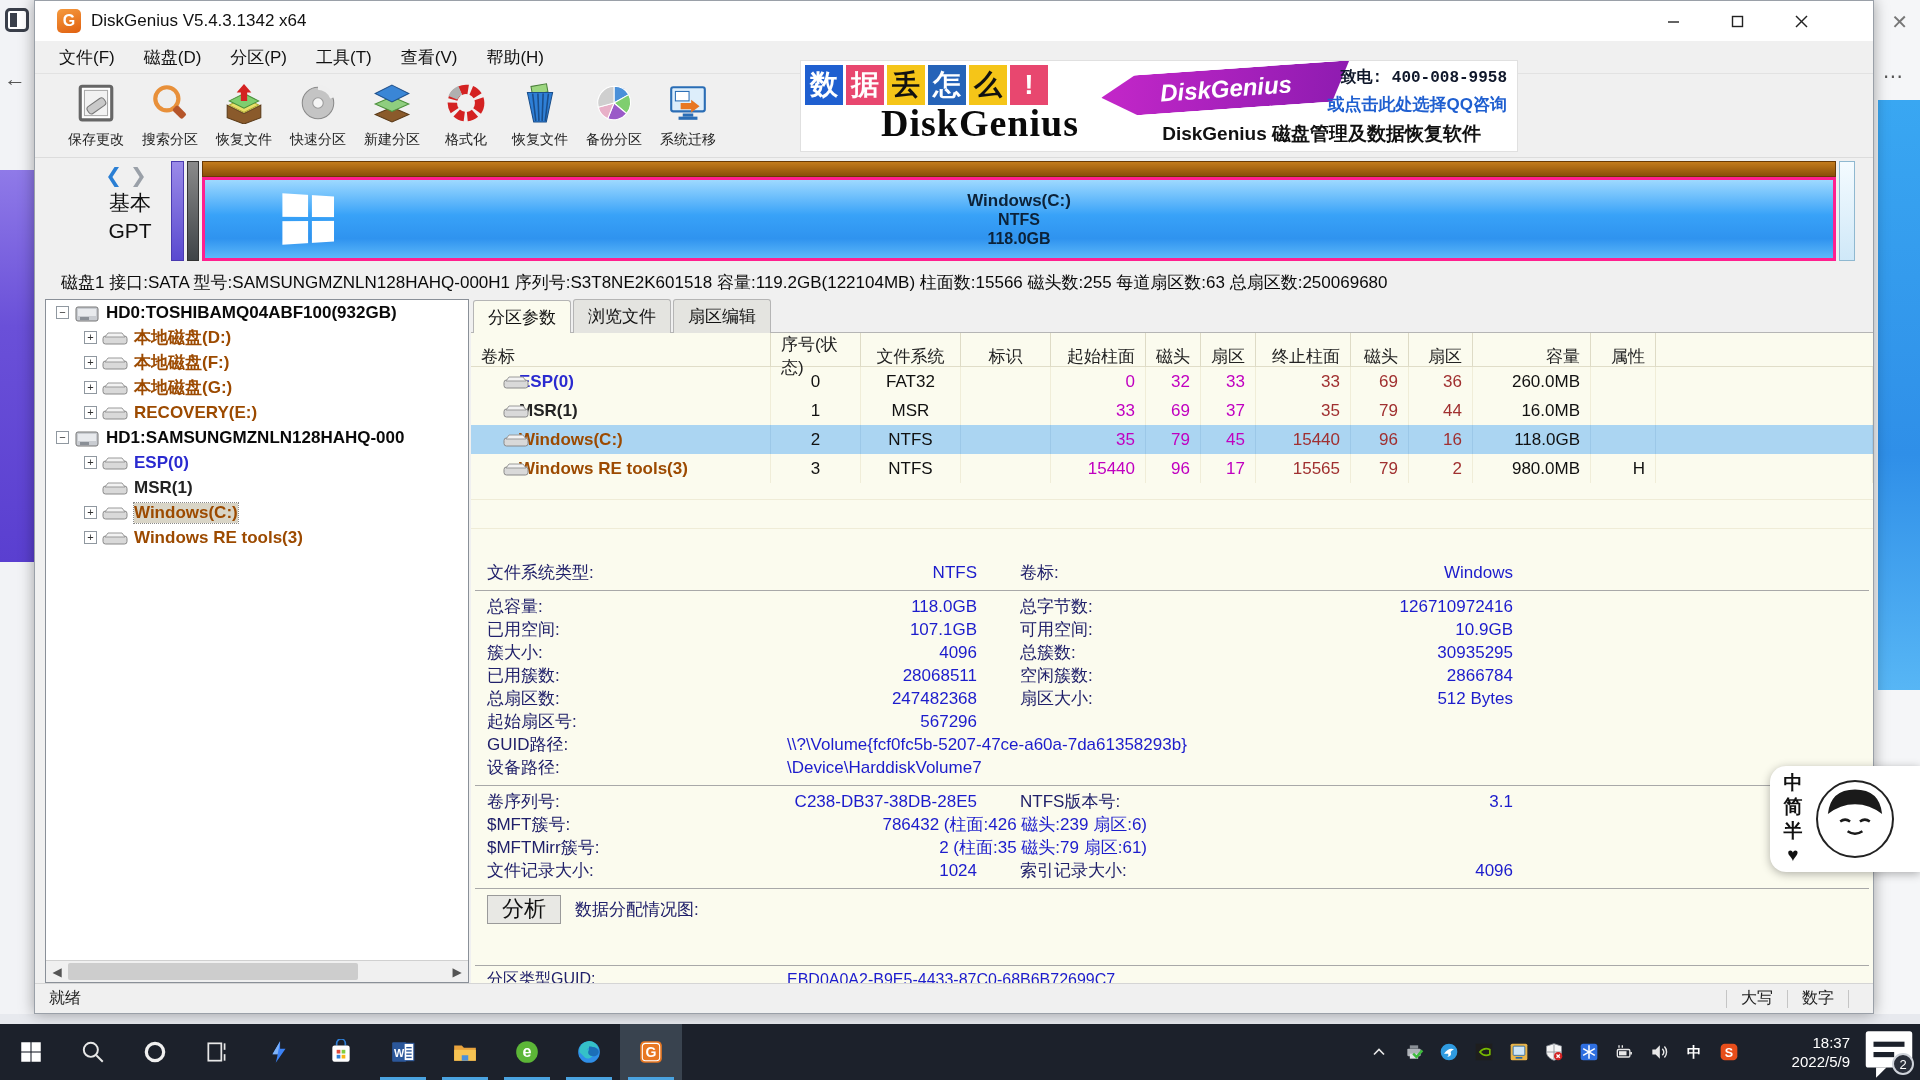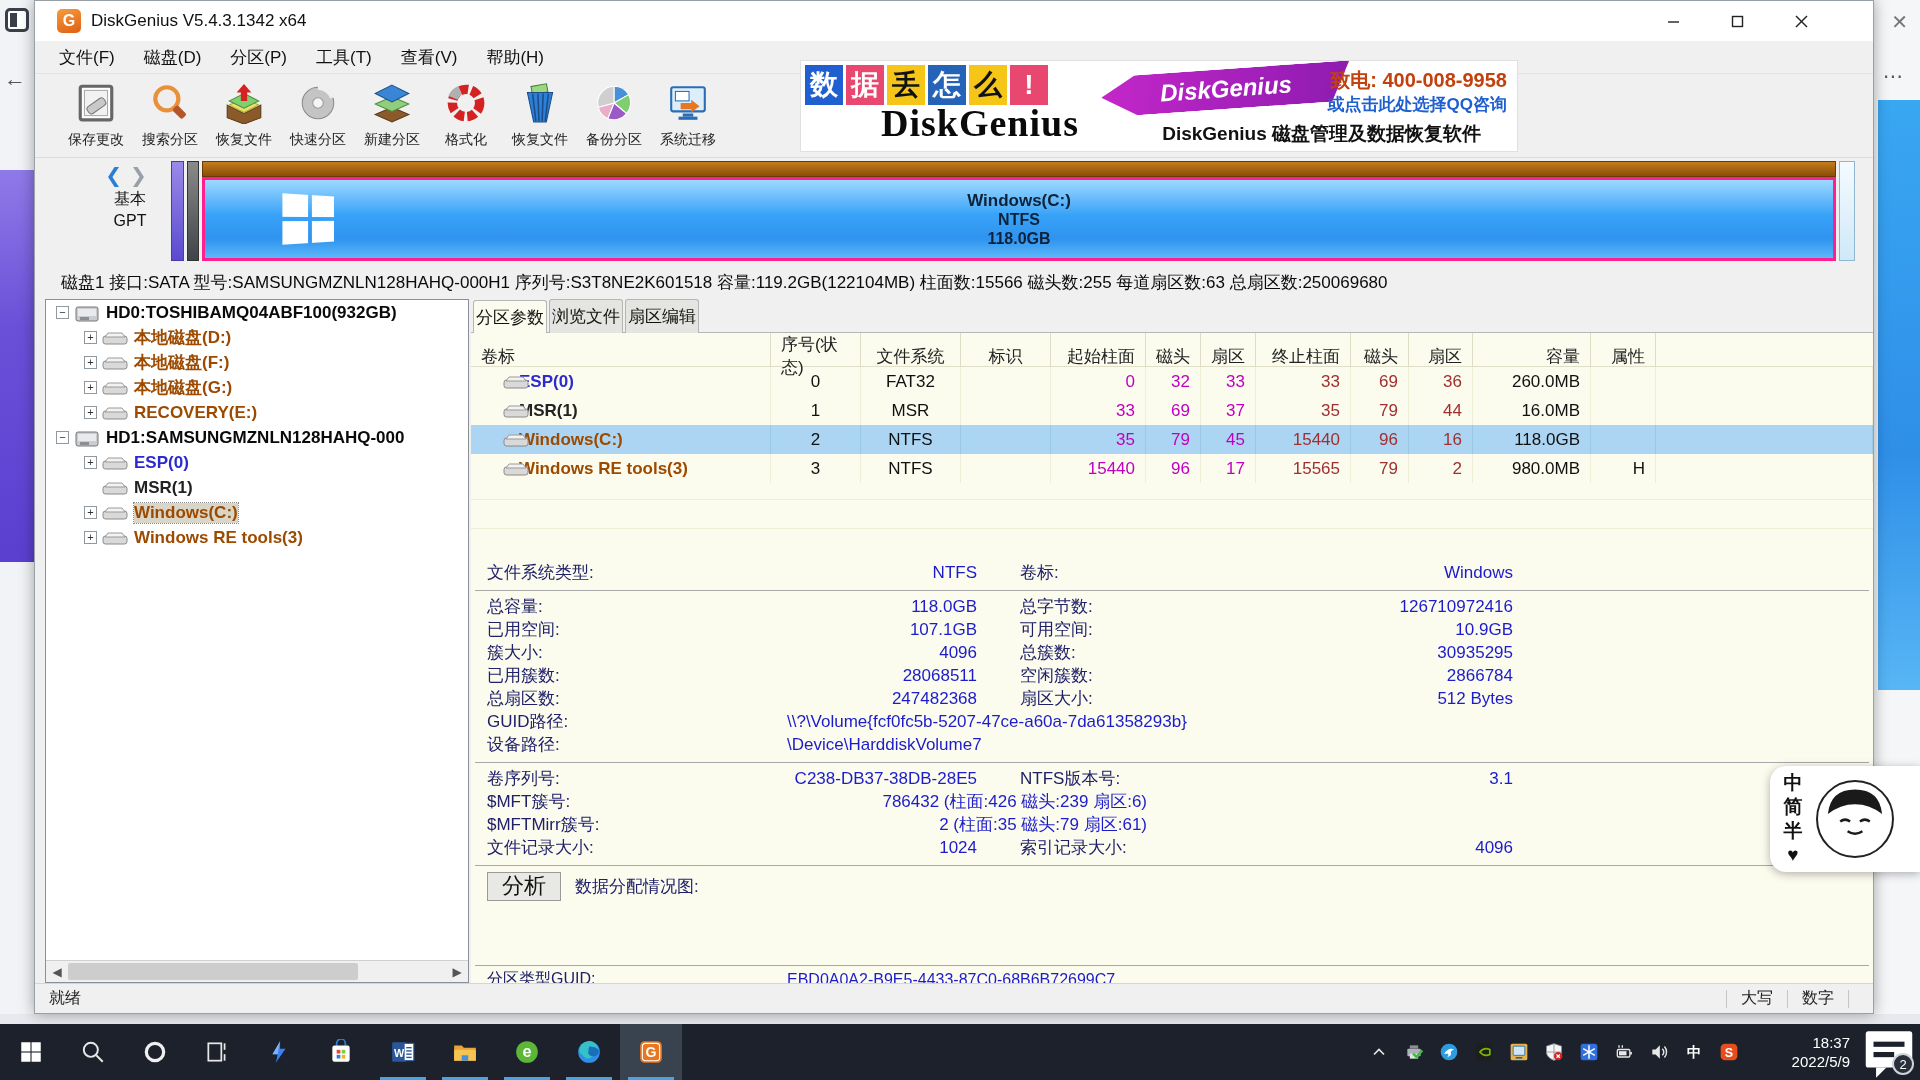--- a/index.html
+++ b/index.html
@@ -53,30 +53,30 @@
     border:1px solid #e0e0e0; overflow:hidden; }
   #banner .tiles { position:absolute; left:4px; top:4px; display:flex; }
   #banner .tile { width:38px; height:40px; margin-right:3px; display:flex; align-items:center; justify-content:center;
     font-size:28px; font-weight:bold; }
   #banner-big { position:absolute; left:80px; top:40px; font-size:38px; font-weight:bold; color:#0a0a0a;
     letter-spacing:1px; font-family:"Liberation Serif","DejaVu Serif",serif; }
   #banner-ribbon { position:absolute; left:300px; top:8px; width:250px; height:40px;
     background:linear-gradient(100deg,#c427c9,#8d1bb0); color:#fff; font-style:italic; font-weight:bold;
     font-size:24px; display:flex; align-items:center; justify-content:center;
     clip-path:polygon(0 50%,14% 0,100% 0,92% 100%,14% 100%); transform:rotate(-4deg); }
-  #banner-phone { position:absolute; right:10px; top:6px; color:#c2410c; font-weight:bold; font-size:20px; }
+  #banner-phone { position:absolute; right:10px; top:6px; color:#0f172a; font-weight:bold; font-size:16px;font-family:Liberation Mono, monospace; }
   #banner-qq { position:absolute; right:10px; top:32px; color:#1f5fd0; font-weight:bold; font-size:17px; }
   #banner-tagline { position:absolute; right:36px; bottom:4px; color:#111; font-weight:bold; font-size:19px; }
 
   
   #partpanel { position:absolute; left:0; top:158px; right:0; height:106px; background:#f0f0f0; }
   #pnav { position:absolute; left:40px; top:4px; width:110px; text-align:center; }
   #pnav .chevs { font-size:20px; letter-spacing:8px; }
   #pnav .chev-l { color:#2a7fd4; } #pnav .chev-r { color:#9aa0a8; }
-  #pnav .ptype { font-size:16px; color:#111; margin-top:2px; }
+  #pnav .ptype { font-size:21px; color:#111; margin-top:2px; }
   #pgraph { position:absolute; left:136px; top:2px; right:18px; height:100px; display:flex; }
   .minibar { height:100%; margin-right:3px; }
   #bar-esp { width:13px; background:linear-gradient(180deg,#9a8ae8,#5a4ad0); border:1px solid #4a3ab0; }
   #bar-msr { width:12px; background:linear-gradient(180deg,#8a8a8a,#3f4448); border:1px solid #333; }
   #bar-main { flex:1; display:flex; flex-direction:column; }
   #bar-brown { height:16px; background:linear-gradient(180deg,#c47c1c,#8a4e08); border:1px solid #6a3a04; }
   #bar-blue { flex:1; border:3px solid #ff1f8f; background:linear-gradient(180deg,#9ed9ff,#38a2f8 45%,#2f93ef 75%,#5cb8fa);
     position:relative; display:flex; align-items:center; justify-content:center; }
   #winlogo { position:absolute; left:78px; top:50%; transform:translateY(-50%) perspective(120px) rotateY(18deg); width:54px; height:48px;
     display:grid; grid-template-columns:1fr 1fr; grid-template-rows:1fr 1fr; gap:4px; }
@@ -101,21 +101,21 @@
   .tree-label.sel { background:#d9d5c7; outline:1px dotted #8a8a8a; }
   #tree-hscroll { position:absolute; left:0; bottom:0; right:0; height:22px; background:#f0f0f0; border-top:1px solid #d0d0d0; }
   #tree-hscroll .arrow { position:absolute; top:0; width:22px; height:21px; color:#555; font-size:12px;
     display:flex; align-items:center; justify-content:center; background:#f0f0f0; }
   #tree-hscroll .thumb { position:absolute; left:22px; top:2px; width:290px; height:17px; background:#cdcdcd; border-radius:2px;}
 
   
   #rightpane { position:absolute; left:436px; top:298px; right:0; bottom:30px; background:#f0f0f0; }
   #tabs { position:absolute; left:0; top:0; right:0; height:34px; display:flex; padding-left:2px;
     border-bottom:1px solid #b5b5b5; }
-  .tab { height:34px; padding:0 2px; font-size:17px; color:#111; display:flex; align-items:center;
+  .tab { height:34px; padding:0 14px; font-size:17px; color:#111; display:flex; align-items:center;
     border:1px solid #b5b5b5; border-bottom:none; background:#e4e4e0; margin-right:2px; border-radius:3px 3px 0 0;}
   .tab.active { background:#fbfbee; position:relative; top:1px; height:34px; font-weight:normal; }
   #rp-content { position:absolute; left:0; top:34px; right:0; bottom:0; background:#fbfbee; overflow:hidden; }
 
   
   #ptable-head, .prow { display:grid;
     grid-template-columns:300px 90px 100px 90px 95px 55px 55px 95px 58px 64px 118px 65px 1fr; }
   #ptable-head { height:34px; background:#fbfbee; border-bottom:1px solid #e0ddc8; }
   #ptable-head .hcell { font-size:17px; color:#222; display:flex; align-items:center; justify-content:flex-end;
     padding:0 10px; border-right:1px solid #dedbc6; }
@@ -593,20 +593,26 @@
             <span class="dlabel2">空闲簇数:</span>
             <span class="dval2">2866784</span>
           </div>
           <div class="drow">
             <span class="dlabel">总扇区数:</span>
             <span class="dval">247482368</span>
             <span class="dlabel2">扇区大小:</span>
             <span class="dval2">512 Bytes</span>
           </div>
           <div class="drow">
+            <span class="dlabel">起始扇区号:</span>
+            <span class="dval">567296</span>
+            <span class="dlabel2"></span>
+            <span class="dval2"></span>
+          </div>
+          <div class="drow">
             <span class="dlabel">GUID路径:</span>
             <span class="dval-long">\\?\Volume{fcf0fc5b-5207-47ce-a60a-7da61358293b}</span>
           </div>
           <div class="drow">
             <span class="dlabel">设备路径:</span>
             <span class="dval-long">\Device\HarddiskVolume7</span>
           </div>
           <div class="dhr"></div>
           <div class="drow">
             <span class="dlabel">卷序列号:</span>

